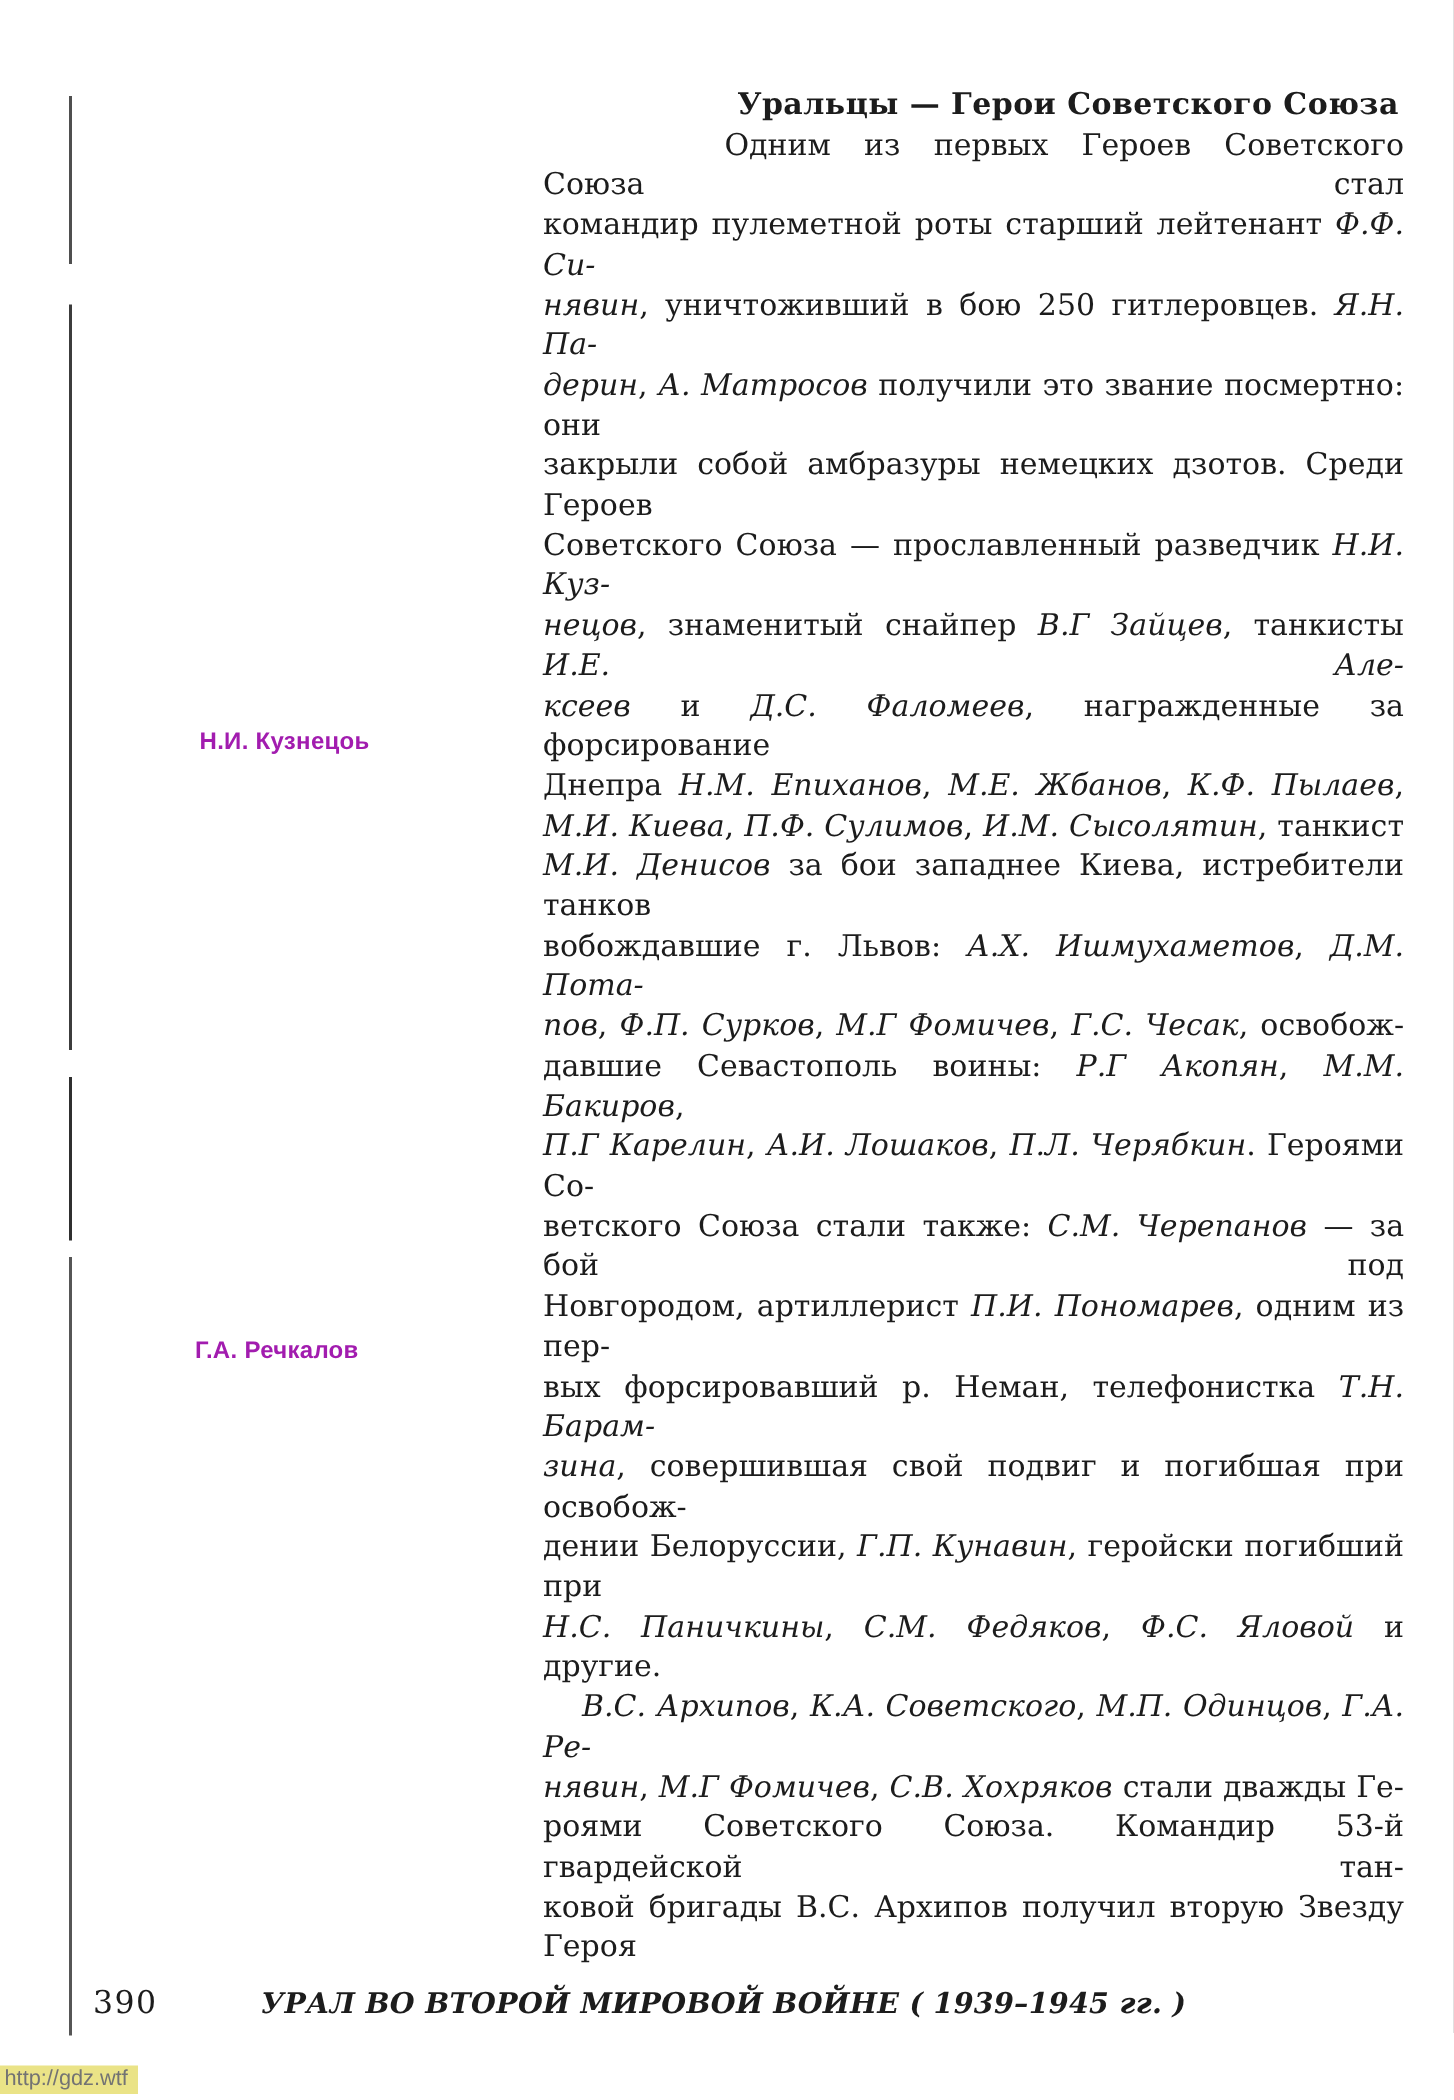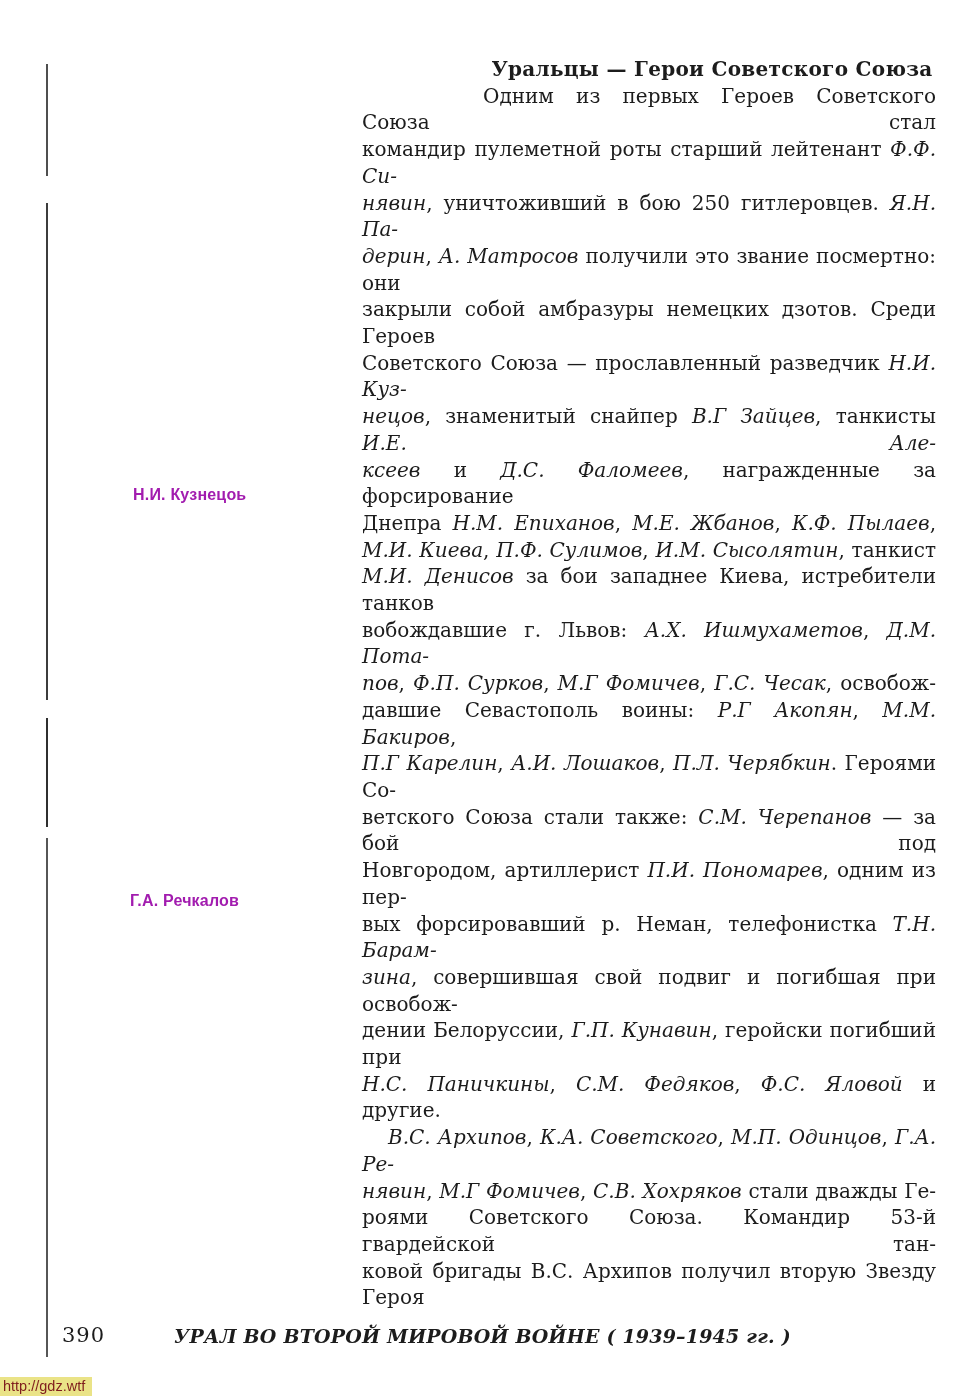--- a/index.html
+++ b/index.html
@@ -80,21 +80,21 @@
     font-style: italic;
     letter-spacing: 0.2px;
     white-space: nowrap;
     margin-left: 40px;
   }
   .watermark {
     position: absolute;
     left: 0;
     top: 1377px;
     background: #eae387;
-    color: #7f1d1d;
+    color: #737373;
     font-family: "Liberation Sans", "DejaVu Sans", sans-serif;
     font-size: 14.5px;
     padding: 1px 7px 2px 3px;
     white-space: nowrap;
   }
 </style>
 </head>
 <body>
 
 <div class="page">

